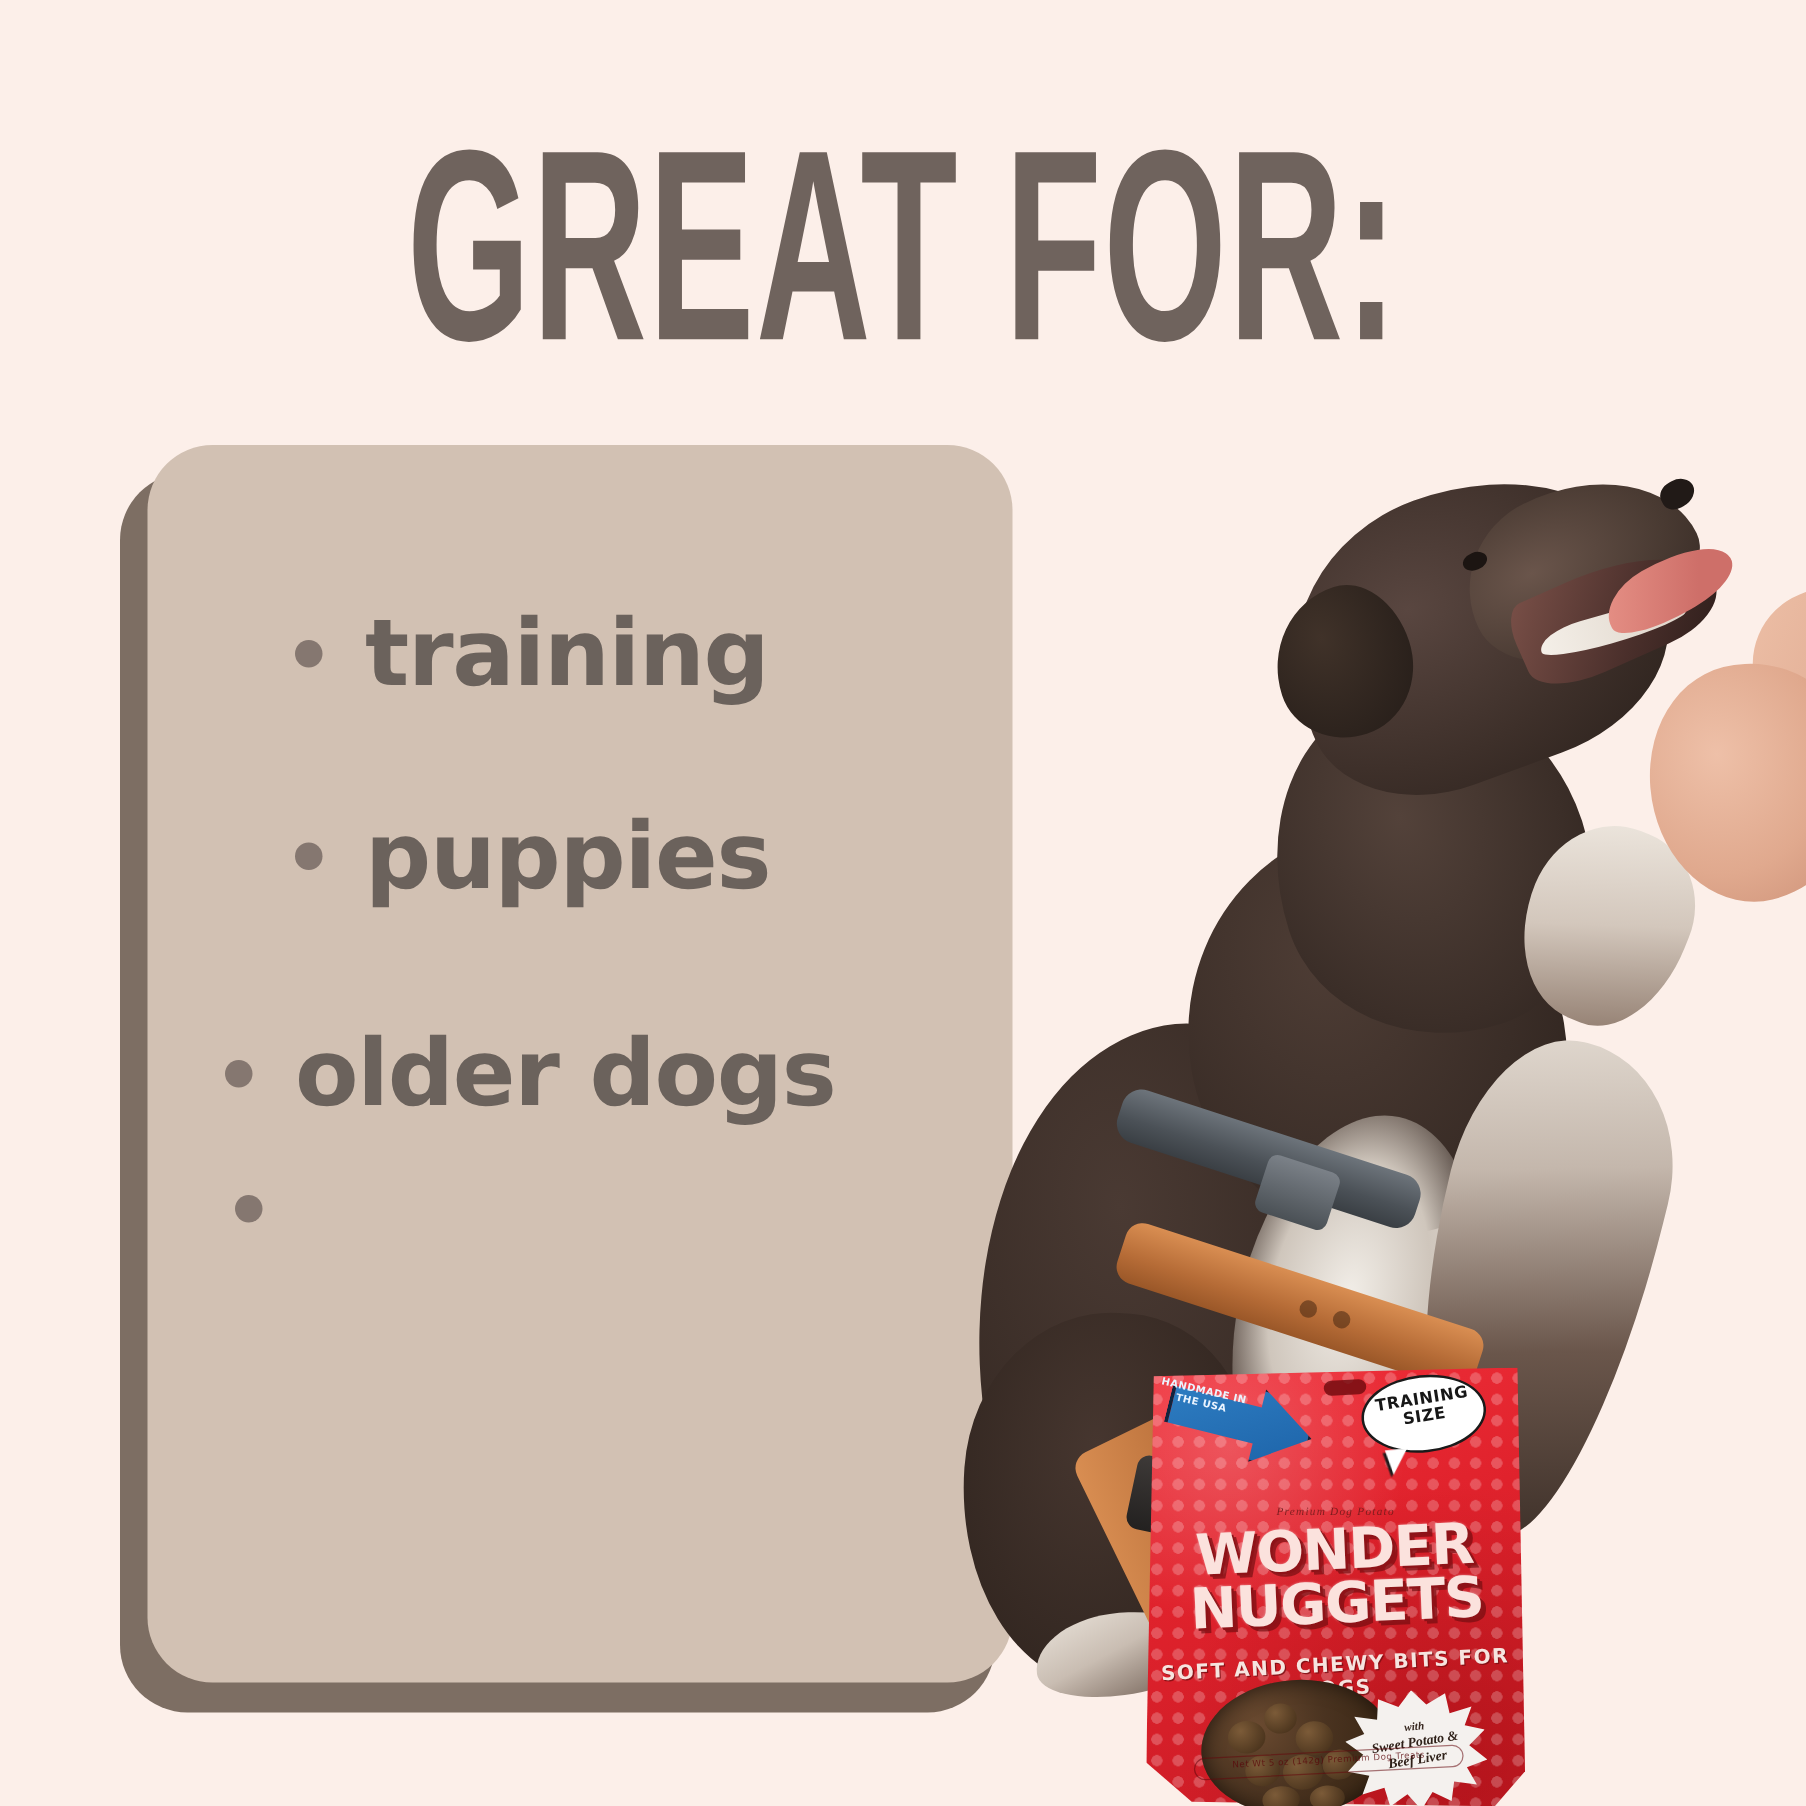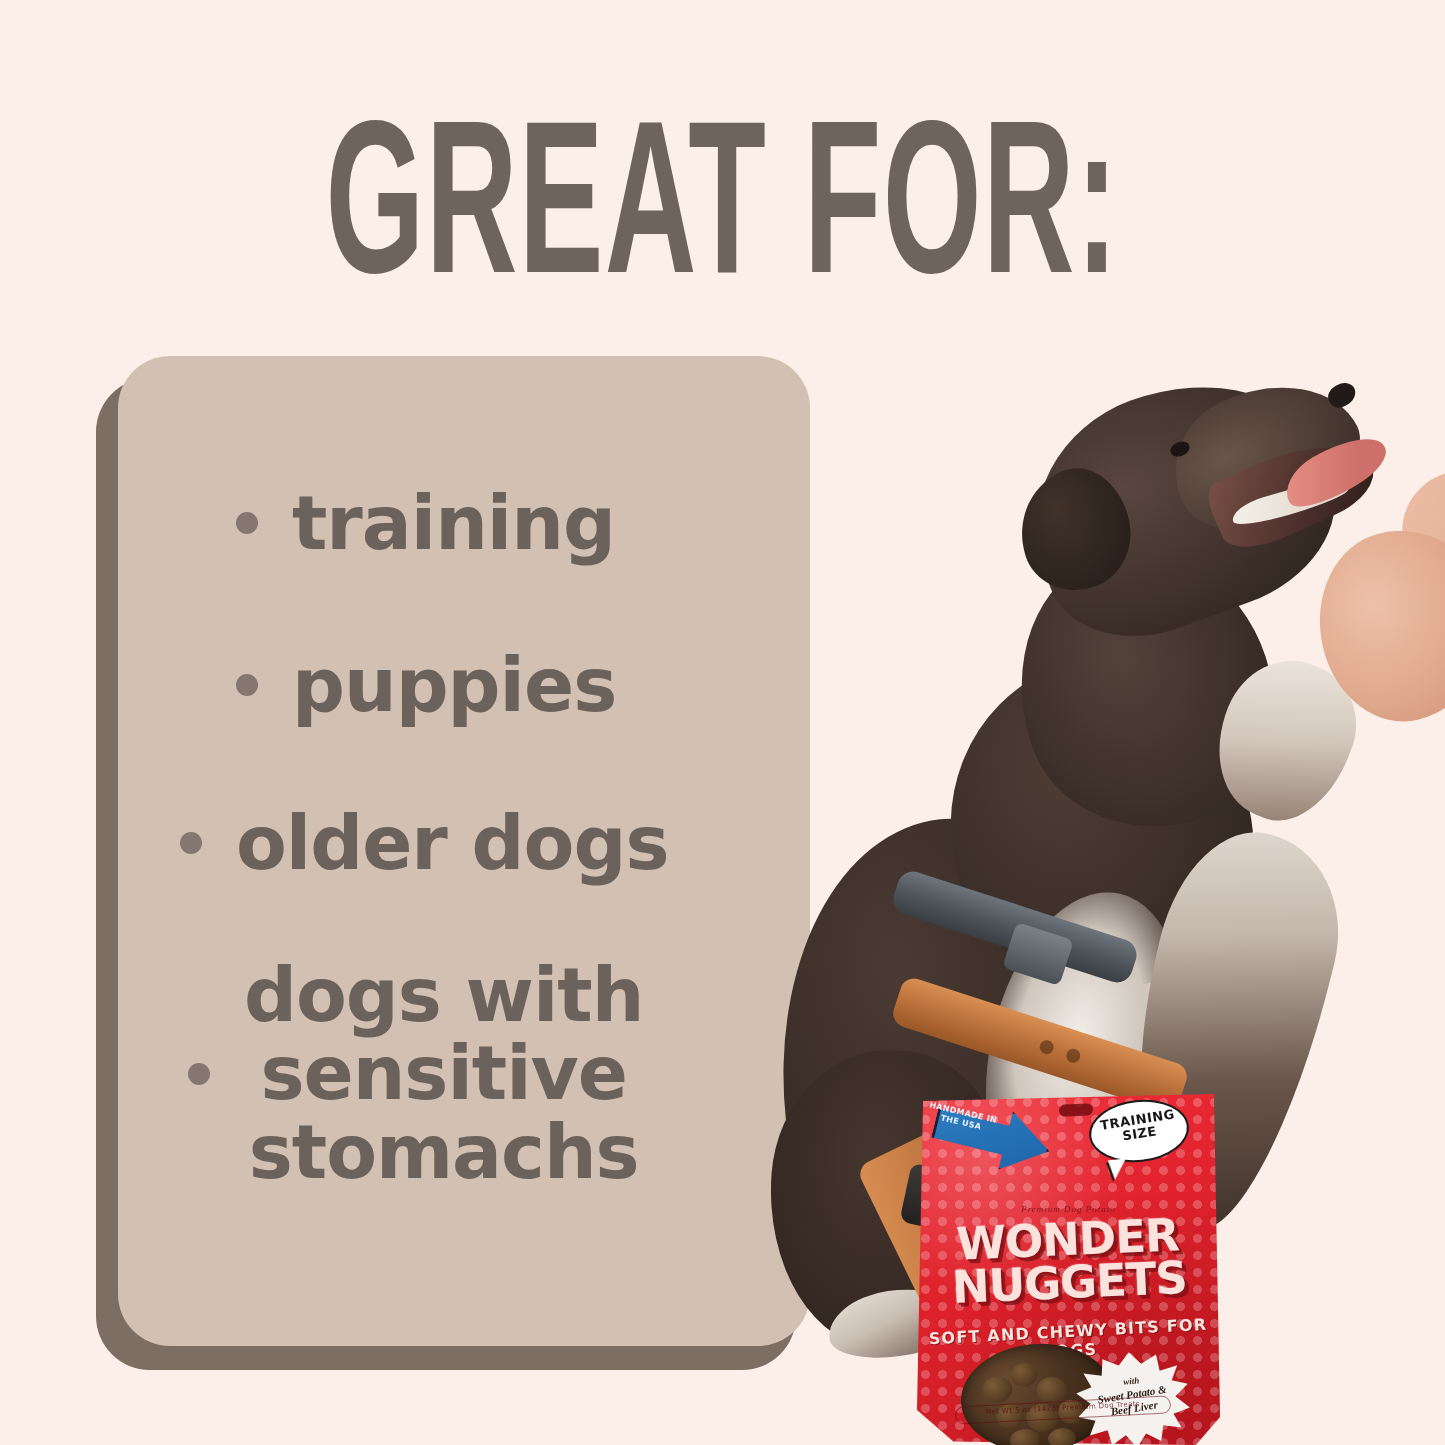--- a/index.html
+++ b/index.html
@@ -65,21 +65,21 @@
     font-size:74px;
     line-height:1.06;
     letter-spacing:-1px;
     white-space:pre-line;
   }
   .btext.multi{ text-align:center; }
 
   
   #row-training{ left:118px; top:128px; }
   #row-puppies { left:118px; top:290px; }
-  #row-older   { left: 62px; top:448px; }
+  #row-older   { left: 62px; top:464px; }
   #row-sensitive{ left: 70px; top:600px; }
   #row-sensitive .dot{ align-self:center; }
 
   
   .photo{position:absolute;left:740px;top:330px;width:705px;height:1115px;overflow:hidden;}
   .dogshape{position:absolute;}
 
   
   .d-rear{
     left:40px;top:490px;width:330px;height:470px;
@@ -377,23 +377,20 @@
       <span class="btext">puppies</span>
     </div>
 
     <div class="bullet-row" id="row-older">
       <span class="dot"></span>
       <span class="btext">older dogs</span>
     </div>
 
     <div class="bullet-row" id="row-sensitive">
       <span class="dot"></span>
-      <span class="btext multi">dogs with
-sensitive
-stomachs</span>
     </div>
 
   </div>
 
   <div class="photo">
     <div class="dogshape d-rear"></div>
     <div class="dogshape d-hindleg"></div>
     <div class="dogshape d-foot"></div>
     <div class="dogshape d-shoulder"></div>
     <div class="dogshape d-chestfluff"></div>

